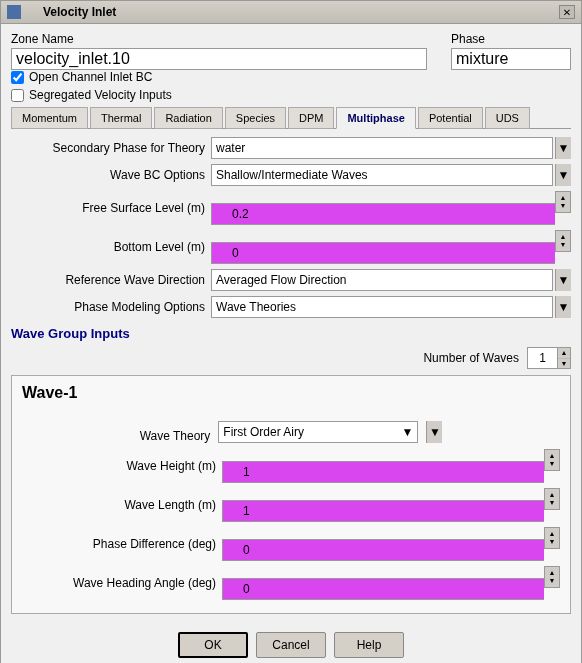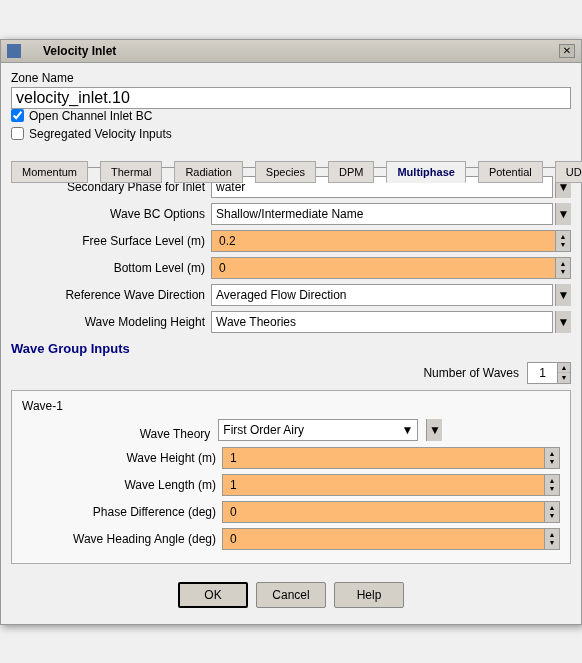--- a/index.html
+++ b/index.html
@@ -99,23 +99,23 @@
       margin-bottom: 8px;
       border-bottom: 1px solid #999;
       gap: 0;
     }
     .tab {
       padding: 4px 10px;
       border: 1px solid #aaa;
       background: #e0ddd8;
       cursor: pointer;
       font-size: 11px;
-      margin-right: 12px;
+      margin-right: 2px;
       position: relative;
-      top: 16px;
+      top: 1px;
       color: #000;
     }
     .tab.active {
       background: #f0f0f0;
       border-bottom: 1px solid #f0f0f0;
       font-weight: bold;
       color: #000060;
     }
     .form-section {
       margin-bottom: 8px;
@@ -164,23 +164,24 @@
     }
     .input-with-arrow {
       flex: 1;
       display: flex;
     }
     .input-with-arrow input {
       flex: 1;
       height: 22px;
       border: 1px solid #999;
       border-right: none;
-      background: #fdba74;
-      padding: 0 7px;
-      font-size: 12px;
+      background: #d946ef;
+      padding: 0 20px;
+      font-size: 12px;
+      margin-top: 12px;
     }
     .side-arrow {
       width: 16px;
       height: 22px;
       background: #d0ccc8;
       border: 1px solid #999;
       display: flex;
       align-items: center;
       justify-content: center;
       flex-direction: column;
@@ -239,23 +240,23 @@
     .spinbox-arrows span:last-child {
       border-bottom: none;
     }
     .wave-box {
       border: 1px solid #aaa;
       background: #f8f8f8;
       padding: 8px 10px;
       margin-bottom: 8px;
     }
     .wave-box-title {
-      font-weight: normal;
-      font-size: 12px;
-      margin-bottom: 6px;
+      font-weight: bold;
+      font-size: 16px;
+      margin-bottom: 19px;
     }
     .wave-theory-row {
       display: flex;
       align-items: flex-end;
       justify-content: center;
       gap: 8px;
       margin-bottom: 6px;
     }
     .wave-theory-label {
       font-size: 12px;
@@ -305,20 +306,24 @@
     </div>
     <div class="close-btn">✕</div>
   </div>
 
   <div class="dialog-body">
 
     <div class="zone-phase-row">
       <div class="zone-group">
         <span class="field-label">Zone Name</span>
         <input class="zone-input" type="text" value="velocity_inlet.10" style="">
+      </div>
+      <div class="phase-group">
+        <span class="field-label">Phase</span>
+        <input class="zone-input" type="text" value="mixture" style="">
       </div>
     </div>
 
     <div class="checkbox-row">
       <input type="checkbox" checked="" style="">
       <span>Open Channel Inlet BC</span>
     </div>
     <div class="checkbox-row">
       <input type="checkbox" style="">
       <span>Segregated Velocity Inputs</span>
@@ -331,34 +336,34 @@
       <div class="tab">Species</div>
       <div class="tab">DPM</div>
       <div class="tab active">Multiphase</div>
       <div class="tab">Potential</div>
       <div class="tab">UDS</div>
     </div>
 
     <div class="form-section">
 
       <div class="form-row">
-        <div class="form-row-label">Secondary Phase for Inlet</div>
+        <div class="form-row-label">Secondary Phase for Theory</div>
         <div class="form-row-control">
           <div class="dropdown">
             <span>water</span>
           </div>
           <div class="dropdown-arrow">▼</div>
         </div>
       </div>
 
       <div class="form-row">
         <div class="form-row-label">Wave BC Options</div>
         <div class="form-row-control">
           <div class="dropdown">
-            <span>Shallow/Intermediate Name</span>
+            <span>Shallow/Intermediate Waves</span>
           </div>
           <div class="dropdown-arrow">▼</div>
         </div>
       </div>
 
       <div class="form-row">
         <div class="form-row-label">Free Surface Level (m)</div>
         <div class="form-row-control">
           <div class="input-with-arrow">
             <input type="text" value="0.2" style="">
@@ -387,21 +392,21 @@
         <div class="form-row-label">Reference Wave Direction</div>
         <div class="form-row-control">
           <div class="dropdown">
             <span>Averaged Flow Direction</span>
           </div>
           <div class="dropdown-arrow">▼</div>
         </div>
       </div>
 
       <div class="form-row">
-        <div class="form-row-label">Wave Modeling Height</div>
+        <div class="form-row-label">Phase Modeling Options</div>
         <div class="form-row-control">
           <div class="dropdown">
             <span>Wave Theories</span>
           </div>
           <div class="dropdown-arrow">▼</div>
         </div>
       </div>
 
     </div>
 

